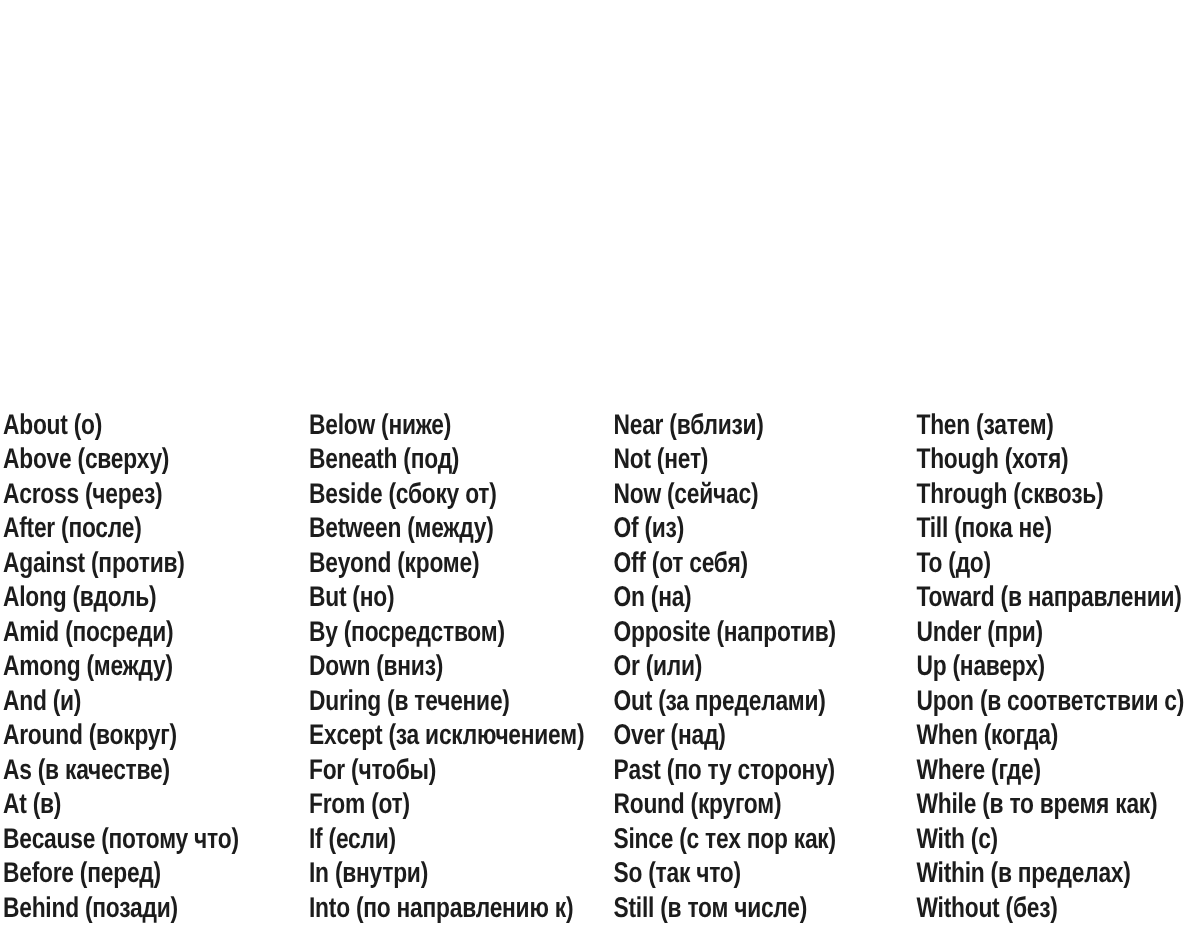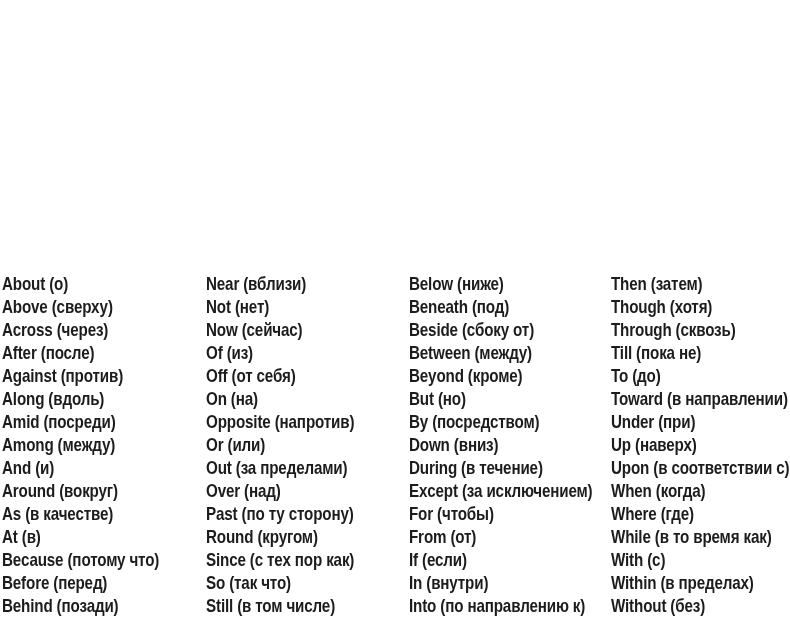--- a/index.html
+++ b/index.html
@@ -54,52 +54,52 @@
       <div class="entry">Among (между)</div>
       <div class="entry">And (и)</div>
       <div class="entry">Around (вокруг)</div>
       <div class="entry">As (в качестве)</div>
       <div class="entry">At (в)</div>
       <div class="entry">Because (потому что)</div>
       <div class="entry">Before (перед)</div>
       <div class="entry">Behind (позади)</div>
     </div>
   <div class="word-col">
+      <div class="entry">Below (ниже)</div>
+      <div class="entry">Beneath (под)</div>
+      <div class="entry">Beside (сбоку от)</div>
+      <div class="entry">Between (между)</div>
+      <div class="entry">Beyond (кроме)</div>
+      <div class="entry">But (но)</div>
+      <div class="entry">By (посредством)</div>
+      <div class="entry">Down (вниз)</div>
+      <div class="entry">During (в течение)</div>
+      <div class="entry">Except (за исключением)</div>
+      <div class="entry">For (чтобы)</div>
+      <div class="entry">From (от)</div>
+      <div class="entry">If (если)</div>
+      <div class="entry">In (внутри)</div>
+      <div class="entry">Into (по направлению к)</div>
+    </div>
+  <div class="word-col">
       <div class="entry">Near (вблизи)</div>
       <div class="entry">Not (нет)</div>
       <div class="entry">Now (сейчас)</div>
       <div class="entry">Of (из)</div>
       <div class="entry">Off (от себя)</div>
       <div class="entry">On (на)</div>
       <div class="entry">Opposite (напротив)</div>
       <div class="entry">Or (или)</div>
       <div class="entry">Out (за пределами)</div>
       <div class="entry">Over (над)</div>
       <div class="entry">Past (по ту сторону)</div>
       <div class="entry">Round (кругом)</div>
       <div class="entry">Since (с тех пор как)</div>
       <div class="entry">So (так что)</div>
       <div class="entry">Still (в том числе)</div>
-    </div>
-  <div class="word-col">
-      <div class="entry">Below (ниже)</div>
-      <div class="entry">Beneath (под)</div>
-      <div class="entry">Beside (сбоку от)</div>
-      <div class="entry">Between (между)</div>
-      <div class="entry">Beyond (кроме)</div>
-      <div class="entry">But (но)</div>
-      <div class="entry">By (посредством)</div>
-      <div class="entry">Down (вниз)</div>
-      <div class="entry">During (в течение)</div>
-      <div class="entry">Except (за исключением)</div>
-      <div class="entry">For (чтобы)</div>
-      <div class="entry">From (от)</div>
-      <div class="entry">If (если)</div>
-      <div class="entry">In (внутри)</div>
-      <div class="entry">Into (по направлению к)</div>
     </div>
   <div class="word-col">
       <div class="entry">Then (затем)</div>
       <div class="entry">Though (хотя)</div>
       <div class="entry">Through (сквозь)</div>
       <div class="entry">Till (пока не)</div>
       <div class="entry">To (до)</div>
       <div class="entry">Toward (в направлении)</div>
       <div class="entry">Under (при)</div>
       <div class="entry">Up (наверх)</div>

